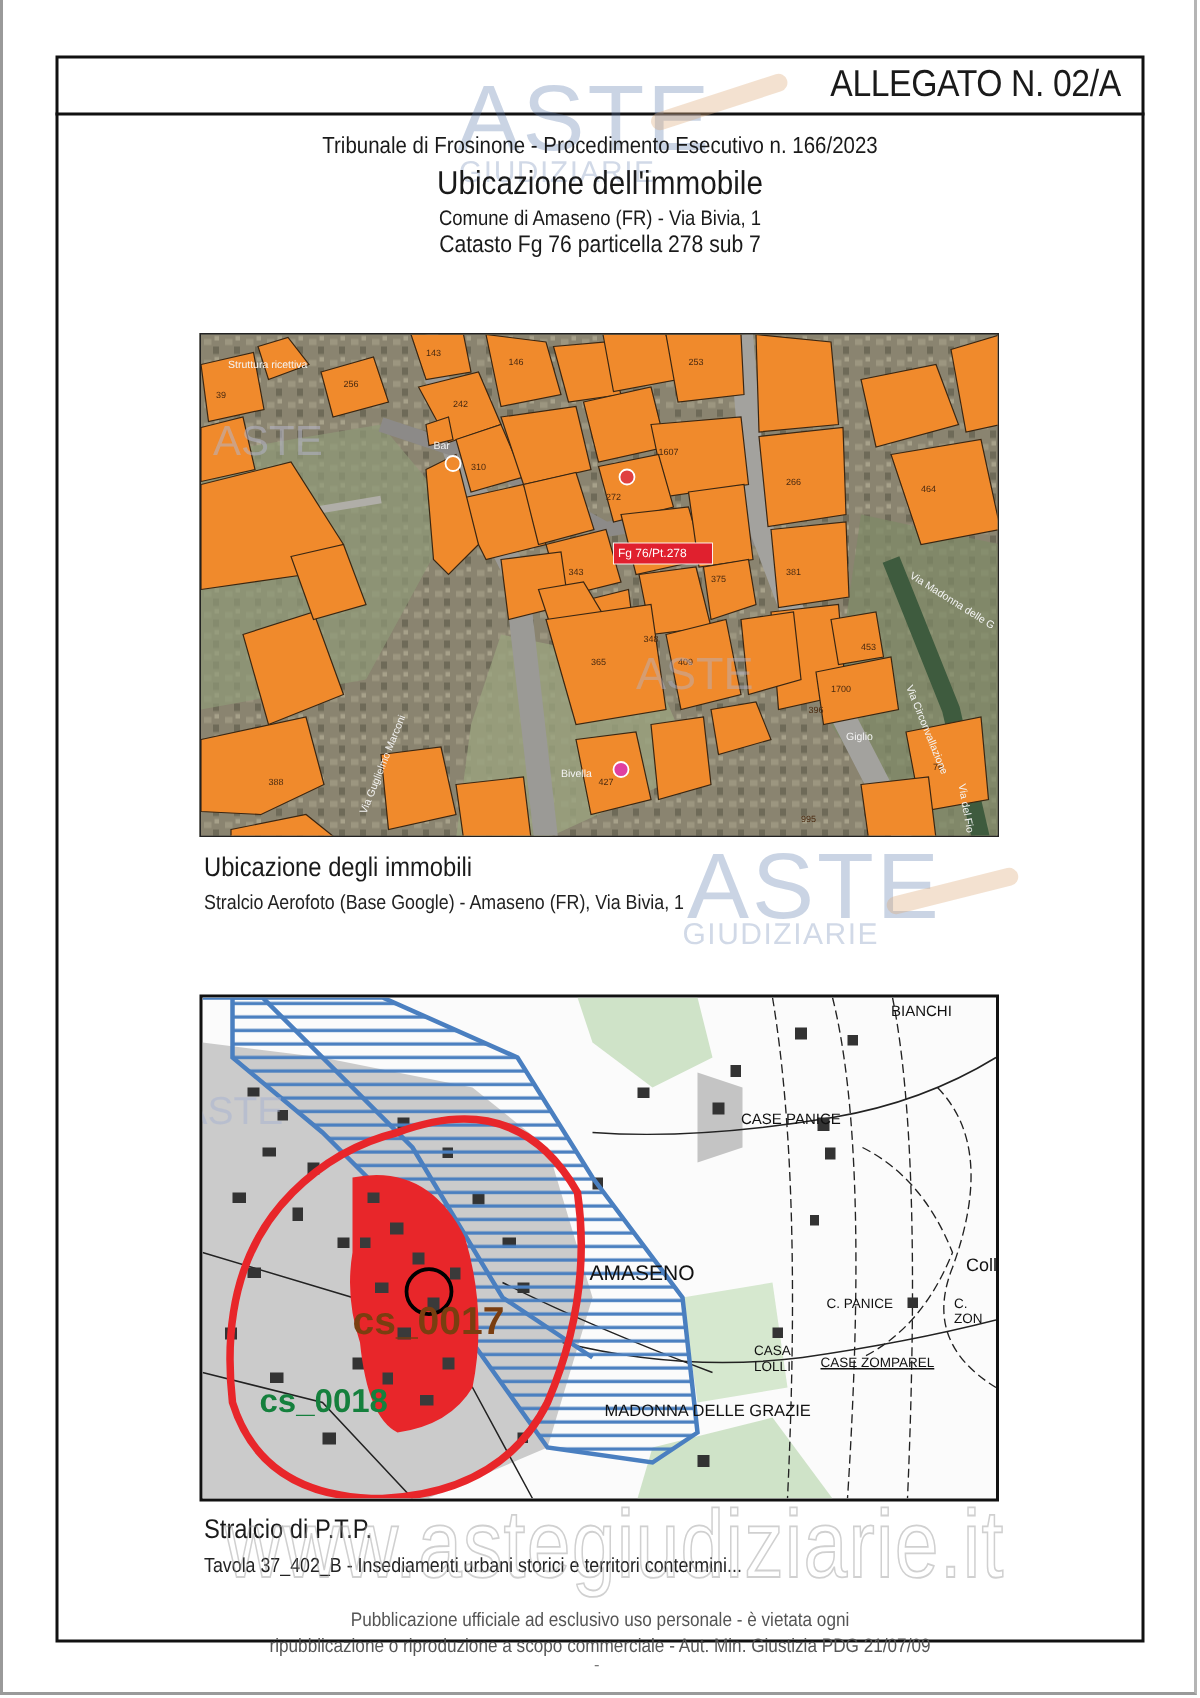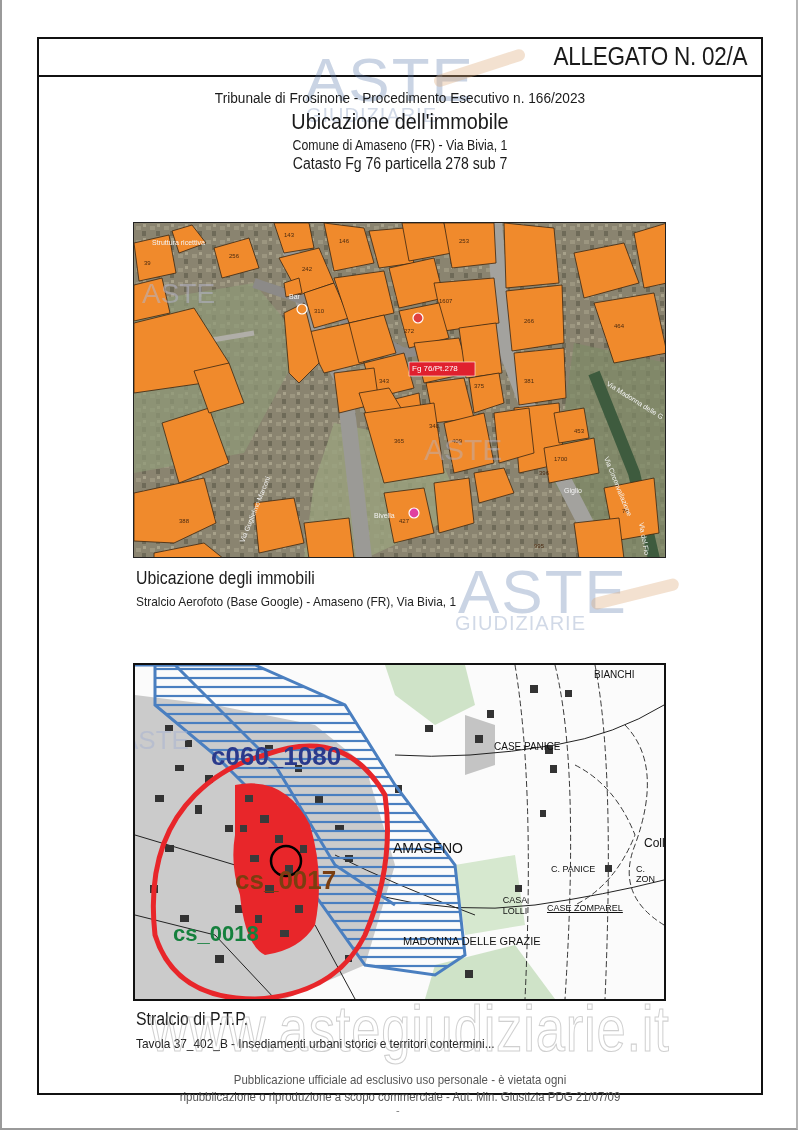--- a/index.html
+++ b/index.html
@@ -273,21 +273,20 @@
       <rect x="160" y="240" width="8" height="8"></rect>
         <rect x="120" y="250" width="7" height="8"></rect>
         <rect x="145" y="265" width="9" height="7"></rect>
       <rect x="165" y="180" width="7" height="8"></rect>
         <rect x="105" y="160" width="7" height="7"></rect>
     </g>
 
     <circle cx="151" cy="196" r="15" fill="none" stroke="#000" stroke-width="2.5"></circle>
   </svg>
 
-  <div style="position:absolute;left:76px;top:76px;font-size:26px;font-weight:bold;color:#2a3a8c;font-family:'Liberation Sans',sans-serif;">c060_1080</div>
   <div style="position:absolute;left:100px;top:200px;font-size:26px;font-weight:bold;color:#7a3e10;font-family:'Liberation Sans',sans-serif;">cs_0017</div>
   <div style="position:absolute;left:38px;top:256px;font-size:22px;font-weight:bold;color:#15803d;font-family:'Liberation Sans',sans-serif;">cs_0018</div>
 
   <div style="position:absolute;left:258px;top:175px;font-size:14px;color:#111;">AMASENO</div>
   <div style="position:absolute;left:359px;top:76px;font-size:10px;color:#111;">CASE PANICE</div>
   <div style="position:absolute;left:459px;top:4px;font-size:10px;color:#111;">BIANCHI</div>
   <div style="position:absolute;left:509px;top:171px;font-size:12px;color:#111;">Colle</div>
   <div style="position:absolute;left:416px;top:199px;font-size:9px;color:#111;">C. PANICE</div>
   <div style="position:absolute;left:501px;top:199px;font-size:9px;color:#111;">C. ZON</div>
   <div style="position:absolute;left:364px;top:230px;width:32px;font-size:9px;line-height:11px;color:#111;text-align:center;">CASA LOLLI</div>

